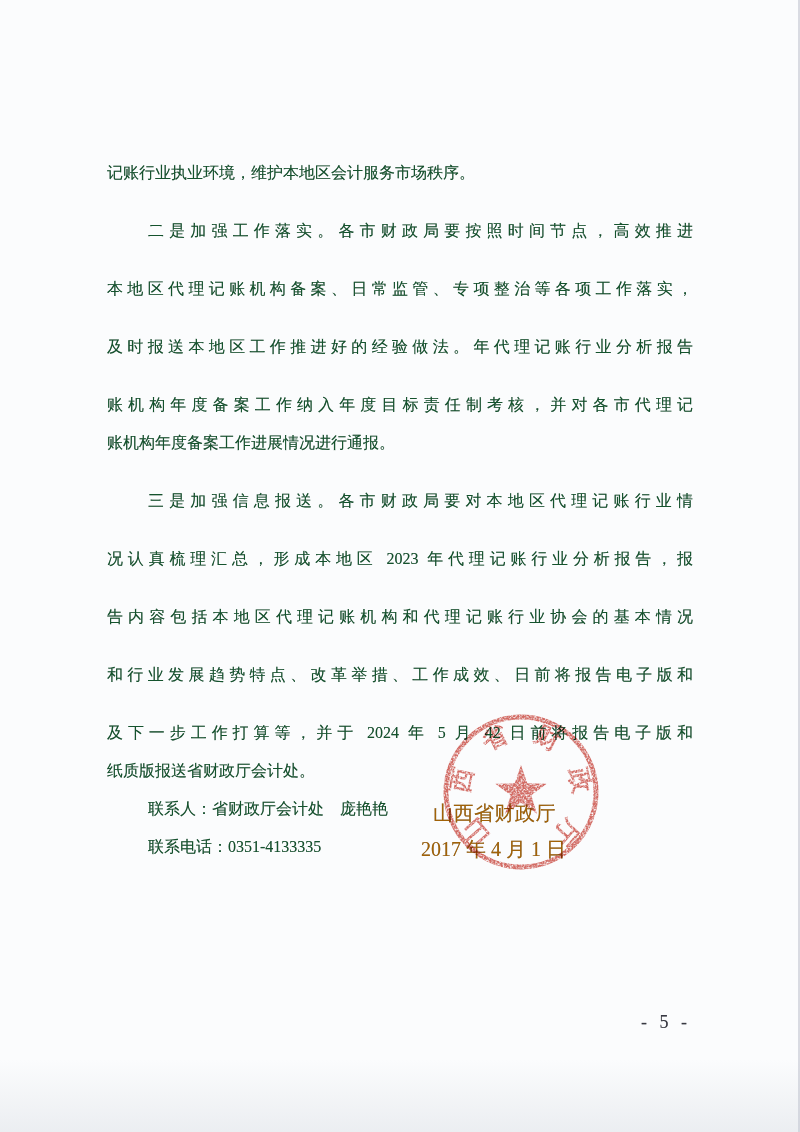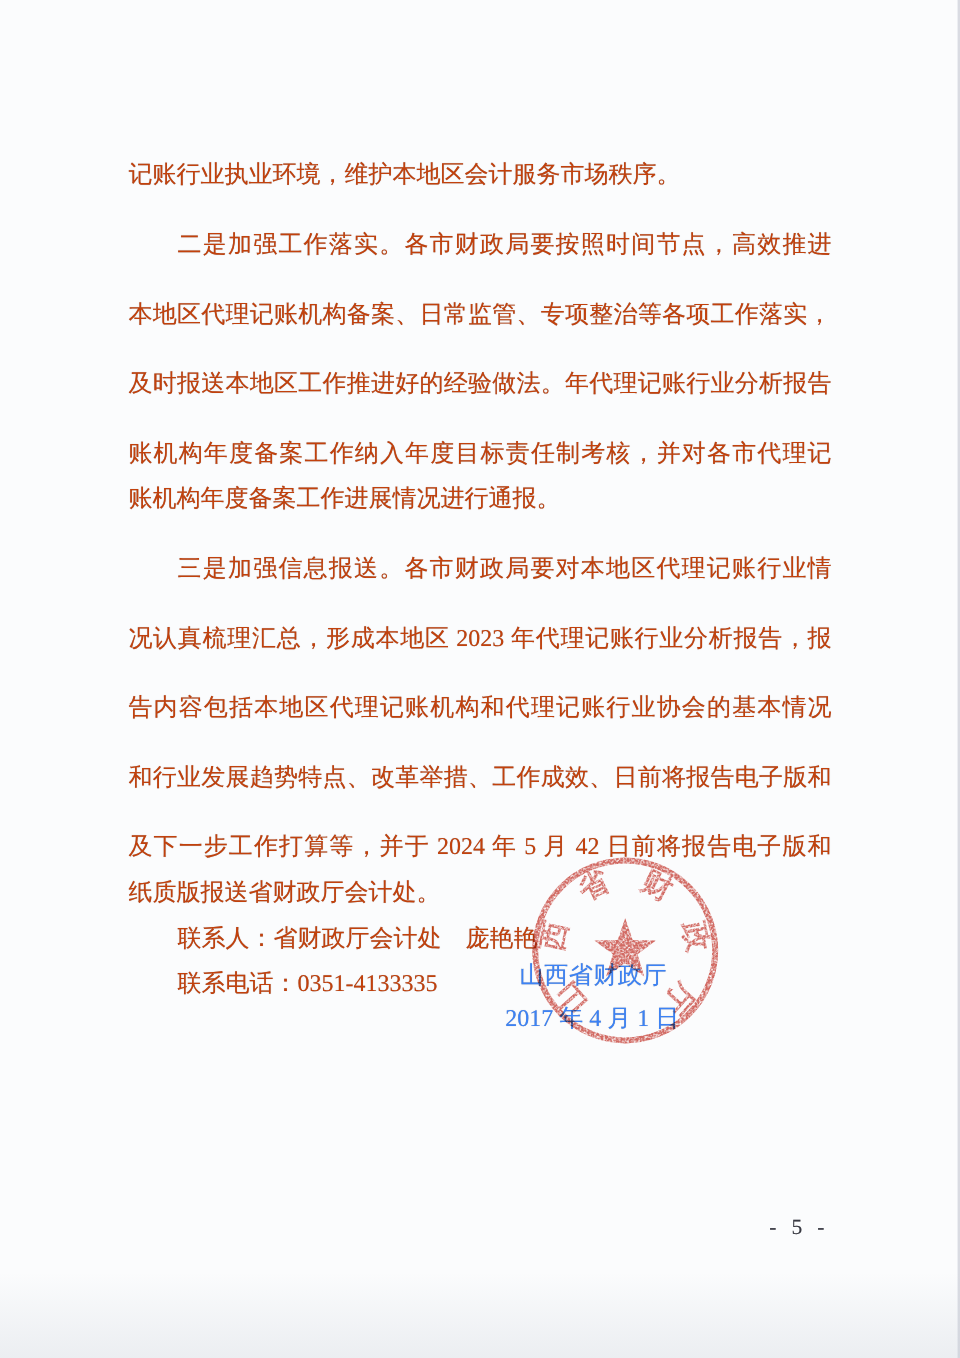--- a/index.html
+++ b/index.html
@@ -23,38 +23,38 @@
   }
   
   .page::before {
     content: "";
     position: absolute; top: 0; bottom: 0; right: 0; width: 2px;
     background: rgba(175,180,192,0.45);
     pointer-events: none;
   }
   .body-text {
     position: absolute;
-    left: 107px; top: 127px; width: 586px;
-    font-size: 20px;
+    left: 107px; top: 154px; width: 586px;
+    font-size: 16px;
     line-height: 38px;
-    color: #c2410c;
+    color: #14532d;
     text-shadow: 0 0 0.6px rgba(44,45,54,0.45);
   }
   .line { height: 38px; overflow: hidden; white-space: nowrap; }
   .line.j {
     white-space: normal;
     text-align: justify;
     text-align-last: justify;
     text-justify: inter-character;
     margin-top: 20px;
   }
   .line.ind { text-indent: 41px; }
   .closing {
     position: absolute;
-    color: #3b82f6;
+    color: #a16207;
     text-shadow: 0 0 0.6px rgba(44,45,54,0.45);
     line-height: 1;
     white-space: nowrap;
   }
   .closing.agency { left: 433px; top: 803px; font-size: 20px; letter-spacing: 0.5px; }
   .closing.date   { left: 421px; top: 839px; font-size: 20px; }
   .seal {
     position: absolute;
     left: 432px; top: 702px;
     width: 180px; height: 180px;

